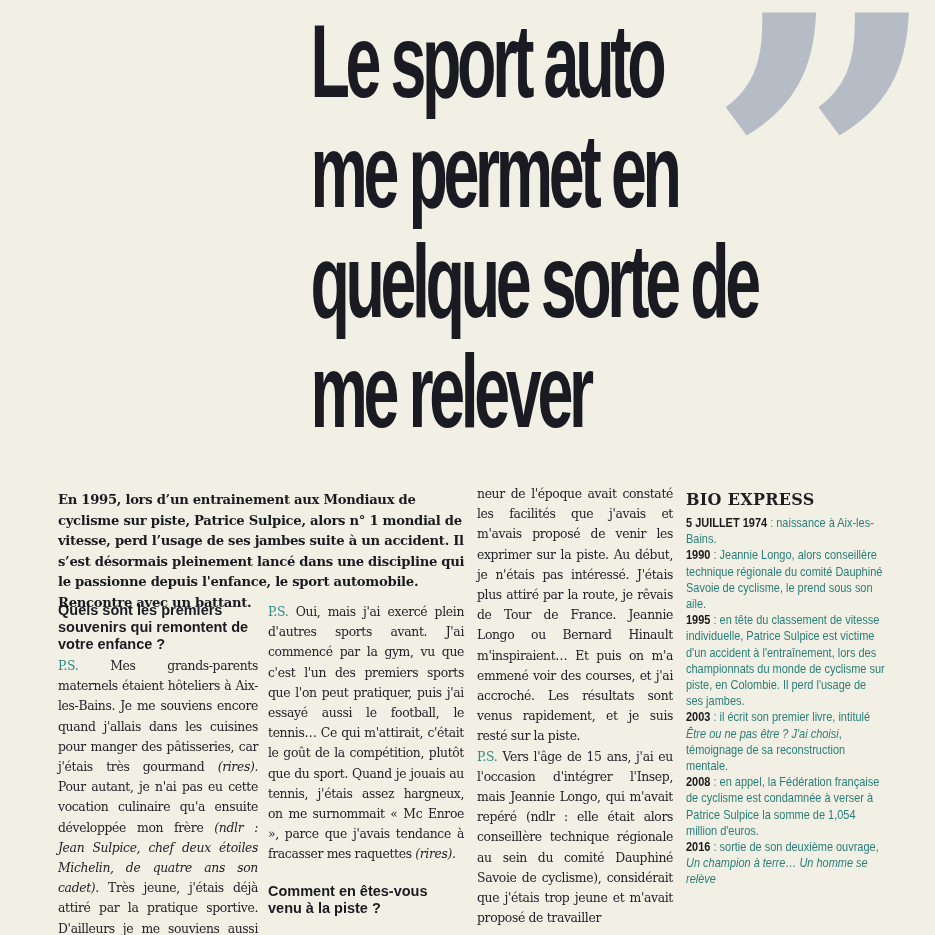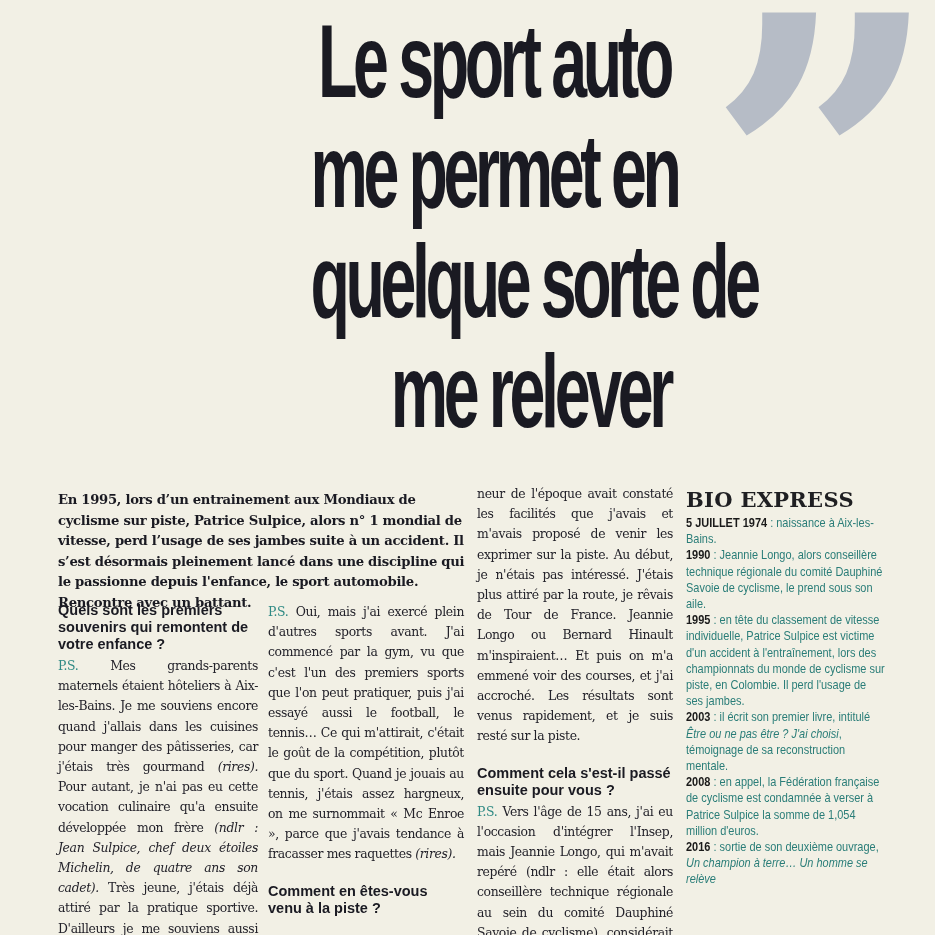--- a/index.html
+++ b/index.html
@@ -11,21 +11,21 @@
   }
   .quote-mark {
     position: absolute; left: 700px; top: -40px;
     font-family: "DejaVu Serif", serif;
     font-size: 430px; line-height: 1;
     color: #b6bcc6; font-weight: bold;
     transform: scaleX(0.95);
   }
   .headline {
     position: absolute; left: 90px; top: 6px; width: 580px;
-    text-align: right;
+    text-align: left;
     font-family: "Liberation Sans", sans-serif;
     font-weight: bold;
     font-size: 104px; line-height: 110px;
     letter-spacing: -7px;
     color: #1a1a22;
   }
   .headline .line { display: block; transform: scaleX(0.62); transform-origin: right center; white-space: nowrap; }
   .headline .line.l1 { transform: scaleX(0.62); }
   .intro {
     position: absolute; left: 58px; top: 490px; width: 413px;
@@ -52,21 +52,21 @@
   .it { font-style: italic; }
   p { margin: 0; }
   .bio {
     position: absolute; left: 686px; top: 490px; width: 200px;
     font-family: "Liberation Sans", sans-serif;
     font-size: 12.2px; line-height: 16.2px;
     color: #2a7d78;
   }
   .bio-title {
     font-family: "DejaVu Serif", serif; font-weight: bold;
-    font-size: 21px; color: #1f1f22; letter-spacing: 0.3px;
+    font-size: 16px; color: #1f1f22; letter-spacing: 0.3px;
     margin-bottom: 5px; line-height: 20px;
   }
   .bio-entry { display: block; transform: scaleX(0.9); transform-origin: left; width: 222px; }
   .bio-date { color: #1a1a1a; font-weight: bold; }
 </style>
 </head>
 <body>
 
 <div class="quote-mark">”</div>
 
@@ -90,21 +90,20 @@
 <div class="col col2">
   <p>
     <span class="ps">P.S.</span>
     <span>Oui, mais j'ai exercé plein d'autres sports avant. J'ai commencé par la gym, vu que c'est l'un des premiers sports que l'on peut pratiquer, puis j'ai essayé aussi le football, le tennis… Ce qui m'attirait, c'était le goût de la compétition, plutôt que du sport. Quand je jouais au tennis, j'étais assez hargneux, on me surnommait « Mc Enroe », parce que j'avais tendance à fracasser mes raquettes </span><span class="it">(rires).</span>
   </p>
   <div class="q gap">Comment en êtes-vous venu à la piste ?</div>
 </div>
 
 <div class="col col3">
   <p>neur de l'époque avait constaté les facilités que j'avais et m'avais proposé de venir les exprimer sur la piste. Au début, je n'étais pas intéressé. J'étais plus attiré par la route, je rêvais de Tour de France. Jeannie Longo ou Bernard Hinault m'inspiraient… Et puis on m'a emmené voir des courses, et j'ai accroché. Les résultats sont venus rapidement, et je suis resté sur la piste.</p>
-  <div class="q gap">Comment cela s'est-il passé ensuite pour vous ?</div>
   <p>
     <span class="ps">P.S.</span>
     <span>Vers l'âge de 15 ans, j'ai eu l'occasion d'intégrer l'Insep, mais Jeannie Longo, qui m'avait repéré (ndlr : elle était alors conseillère technique régionale au sein du comité Dauphiné Savoie de cyclisme), considérait que j'étais trop jeune et m'avait proposé de travailler</span>
   </p>
 </div>
 
 <aside class="bio">
   <div class="bio-title">BIO EXPRESS</div>
   <span class="bio-entry"><span class="bio-date">5 JUILLET 1974</span> : <span>naissance à Aix-les-Bains.</span></span>
   <span class="bio-entry"><span class="bio-date">1990</span> : <span>Jeannie Longo, alors conseillère technique régionale du comité Dauphiné Savoie de cyclisme, le prend sous son aile.</span></span>

